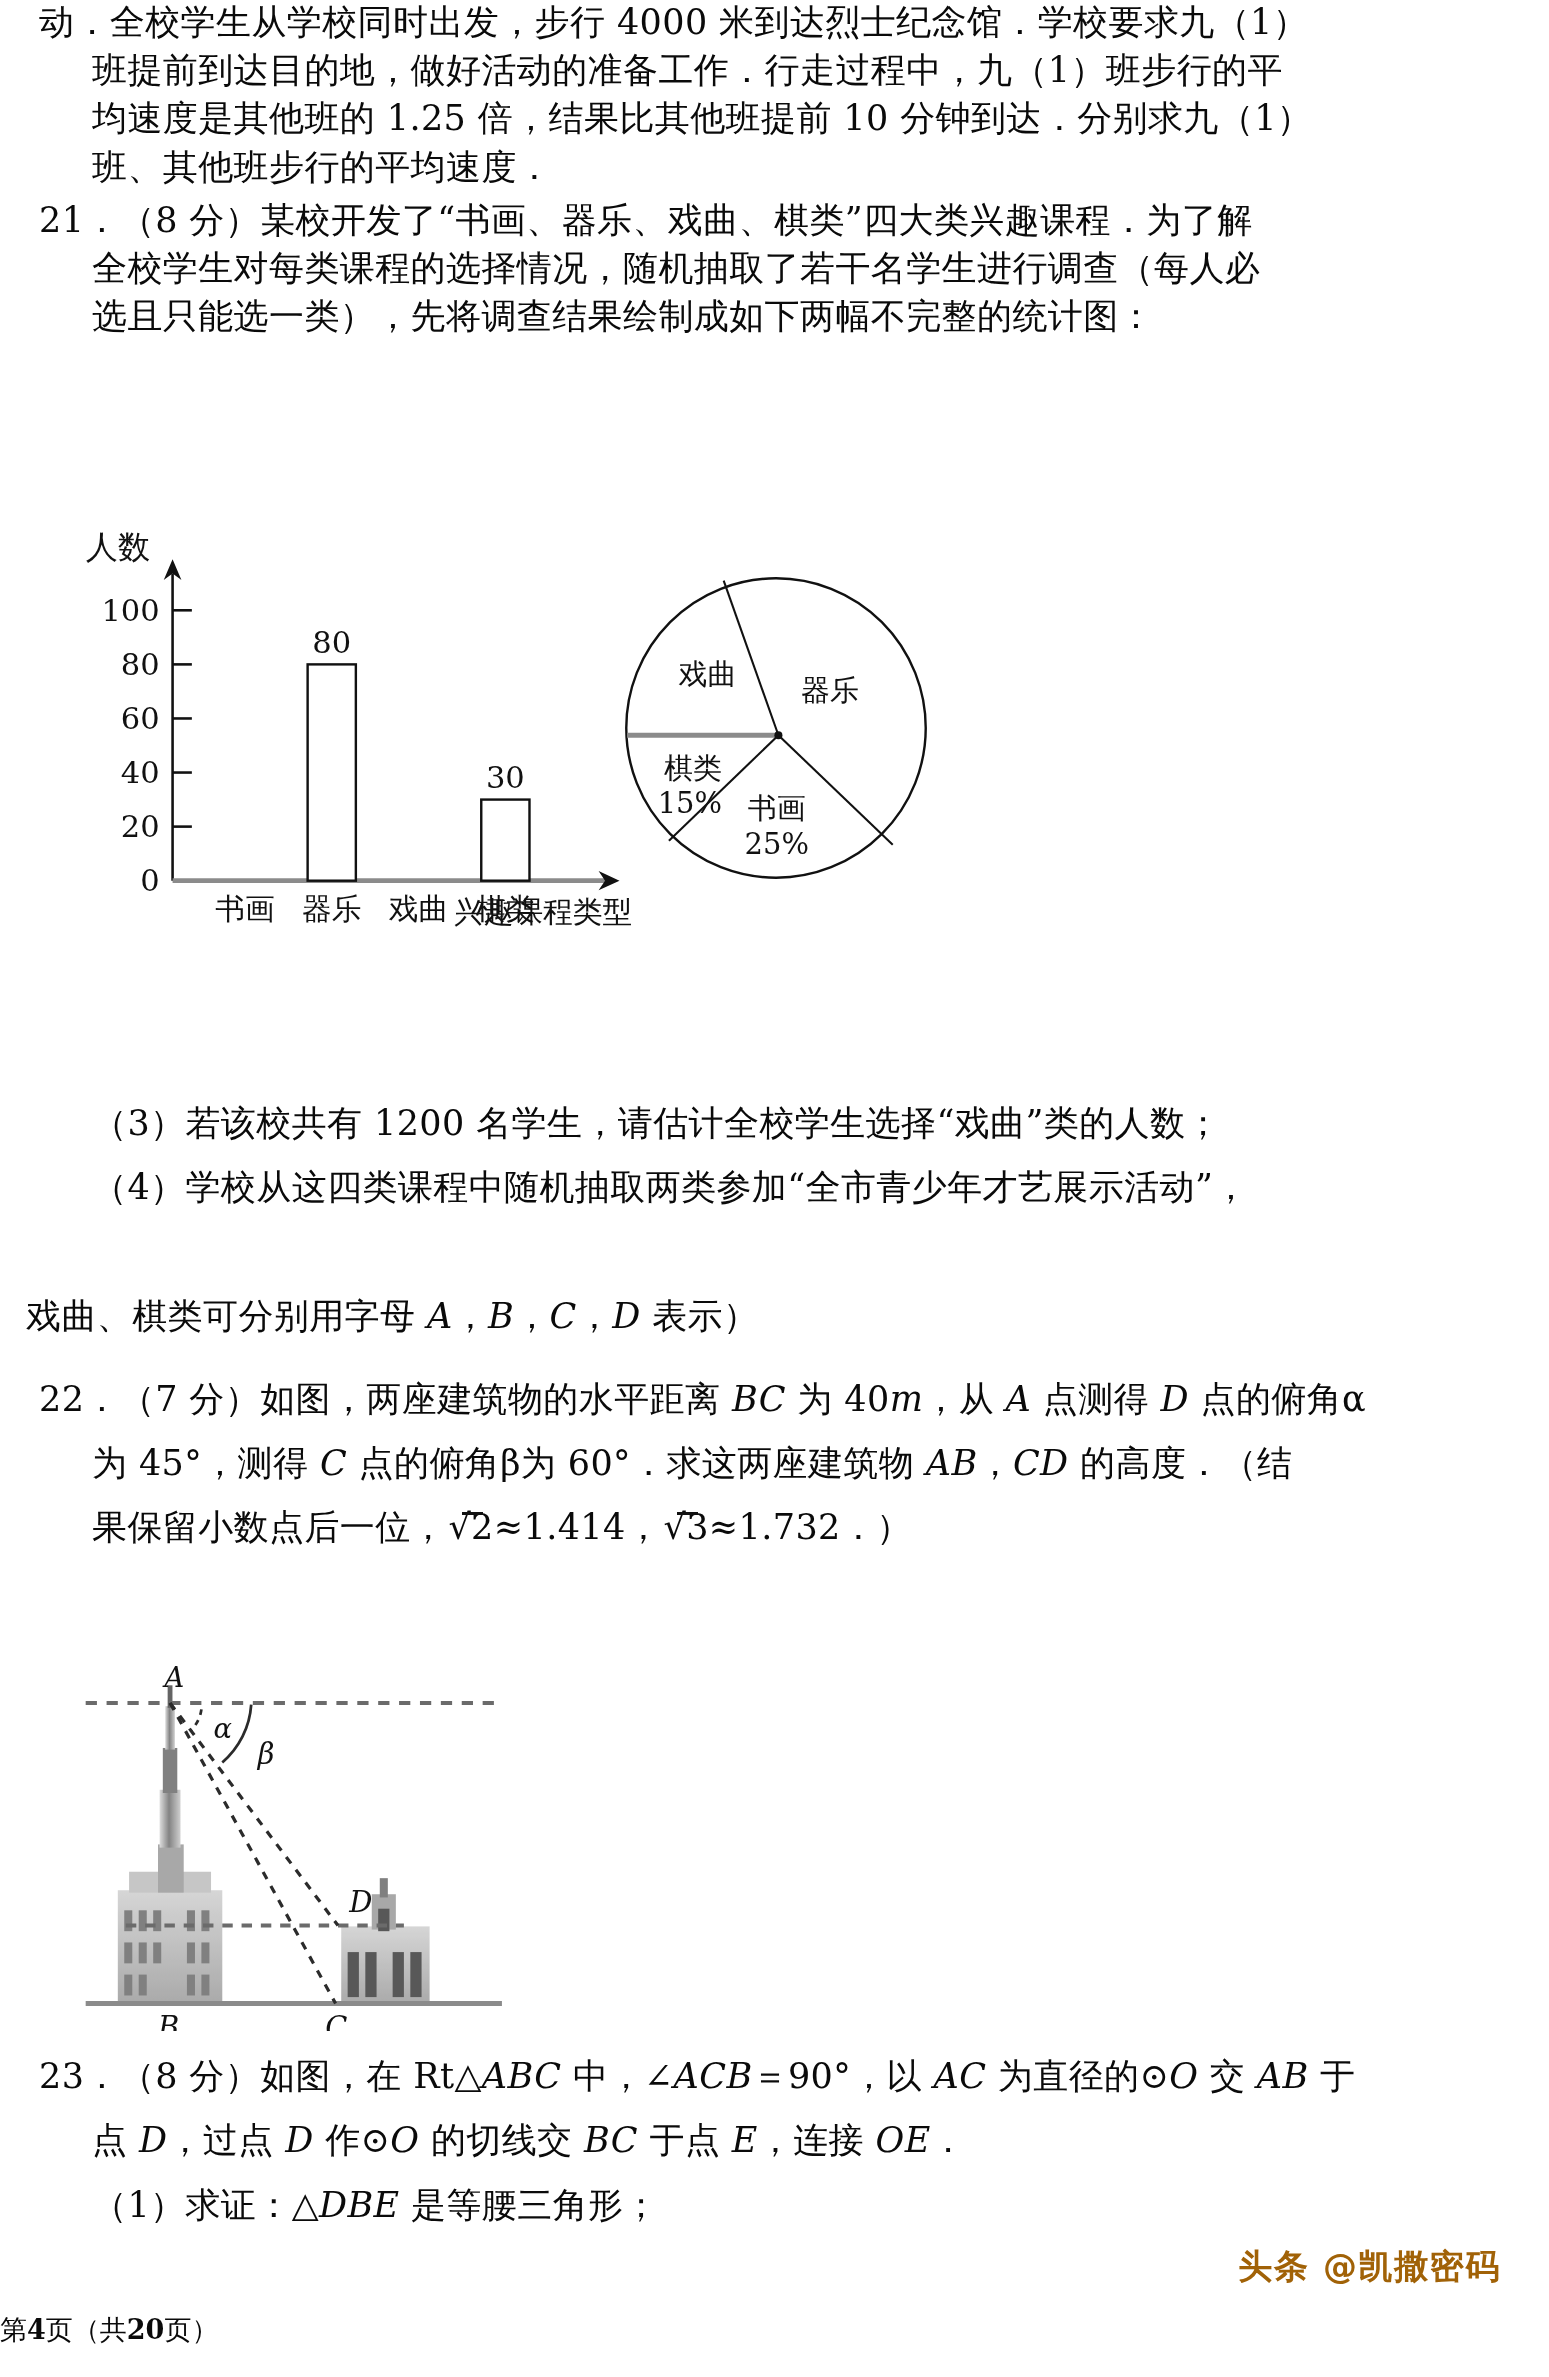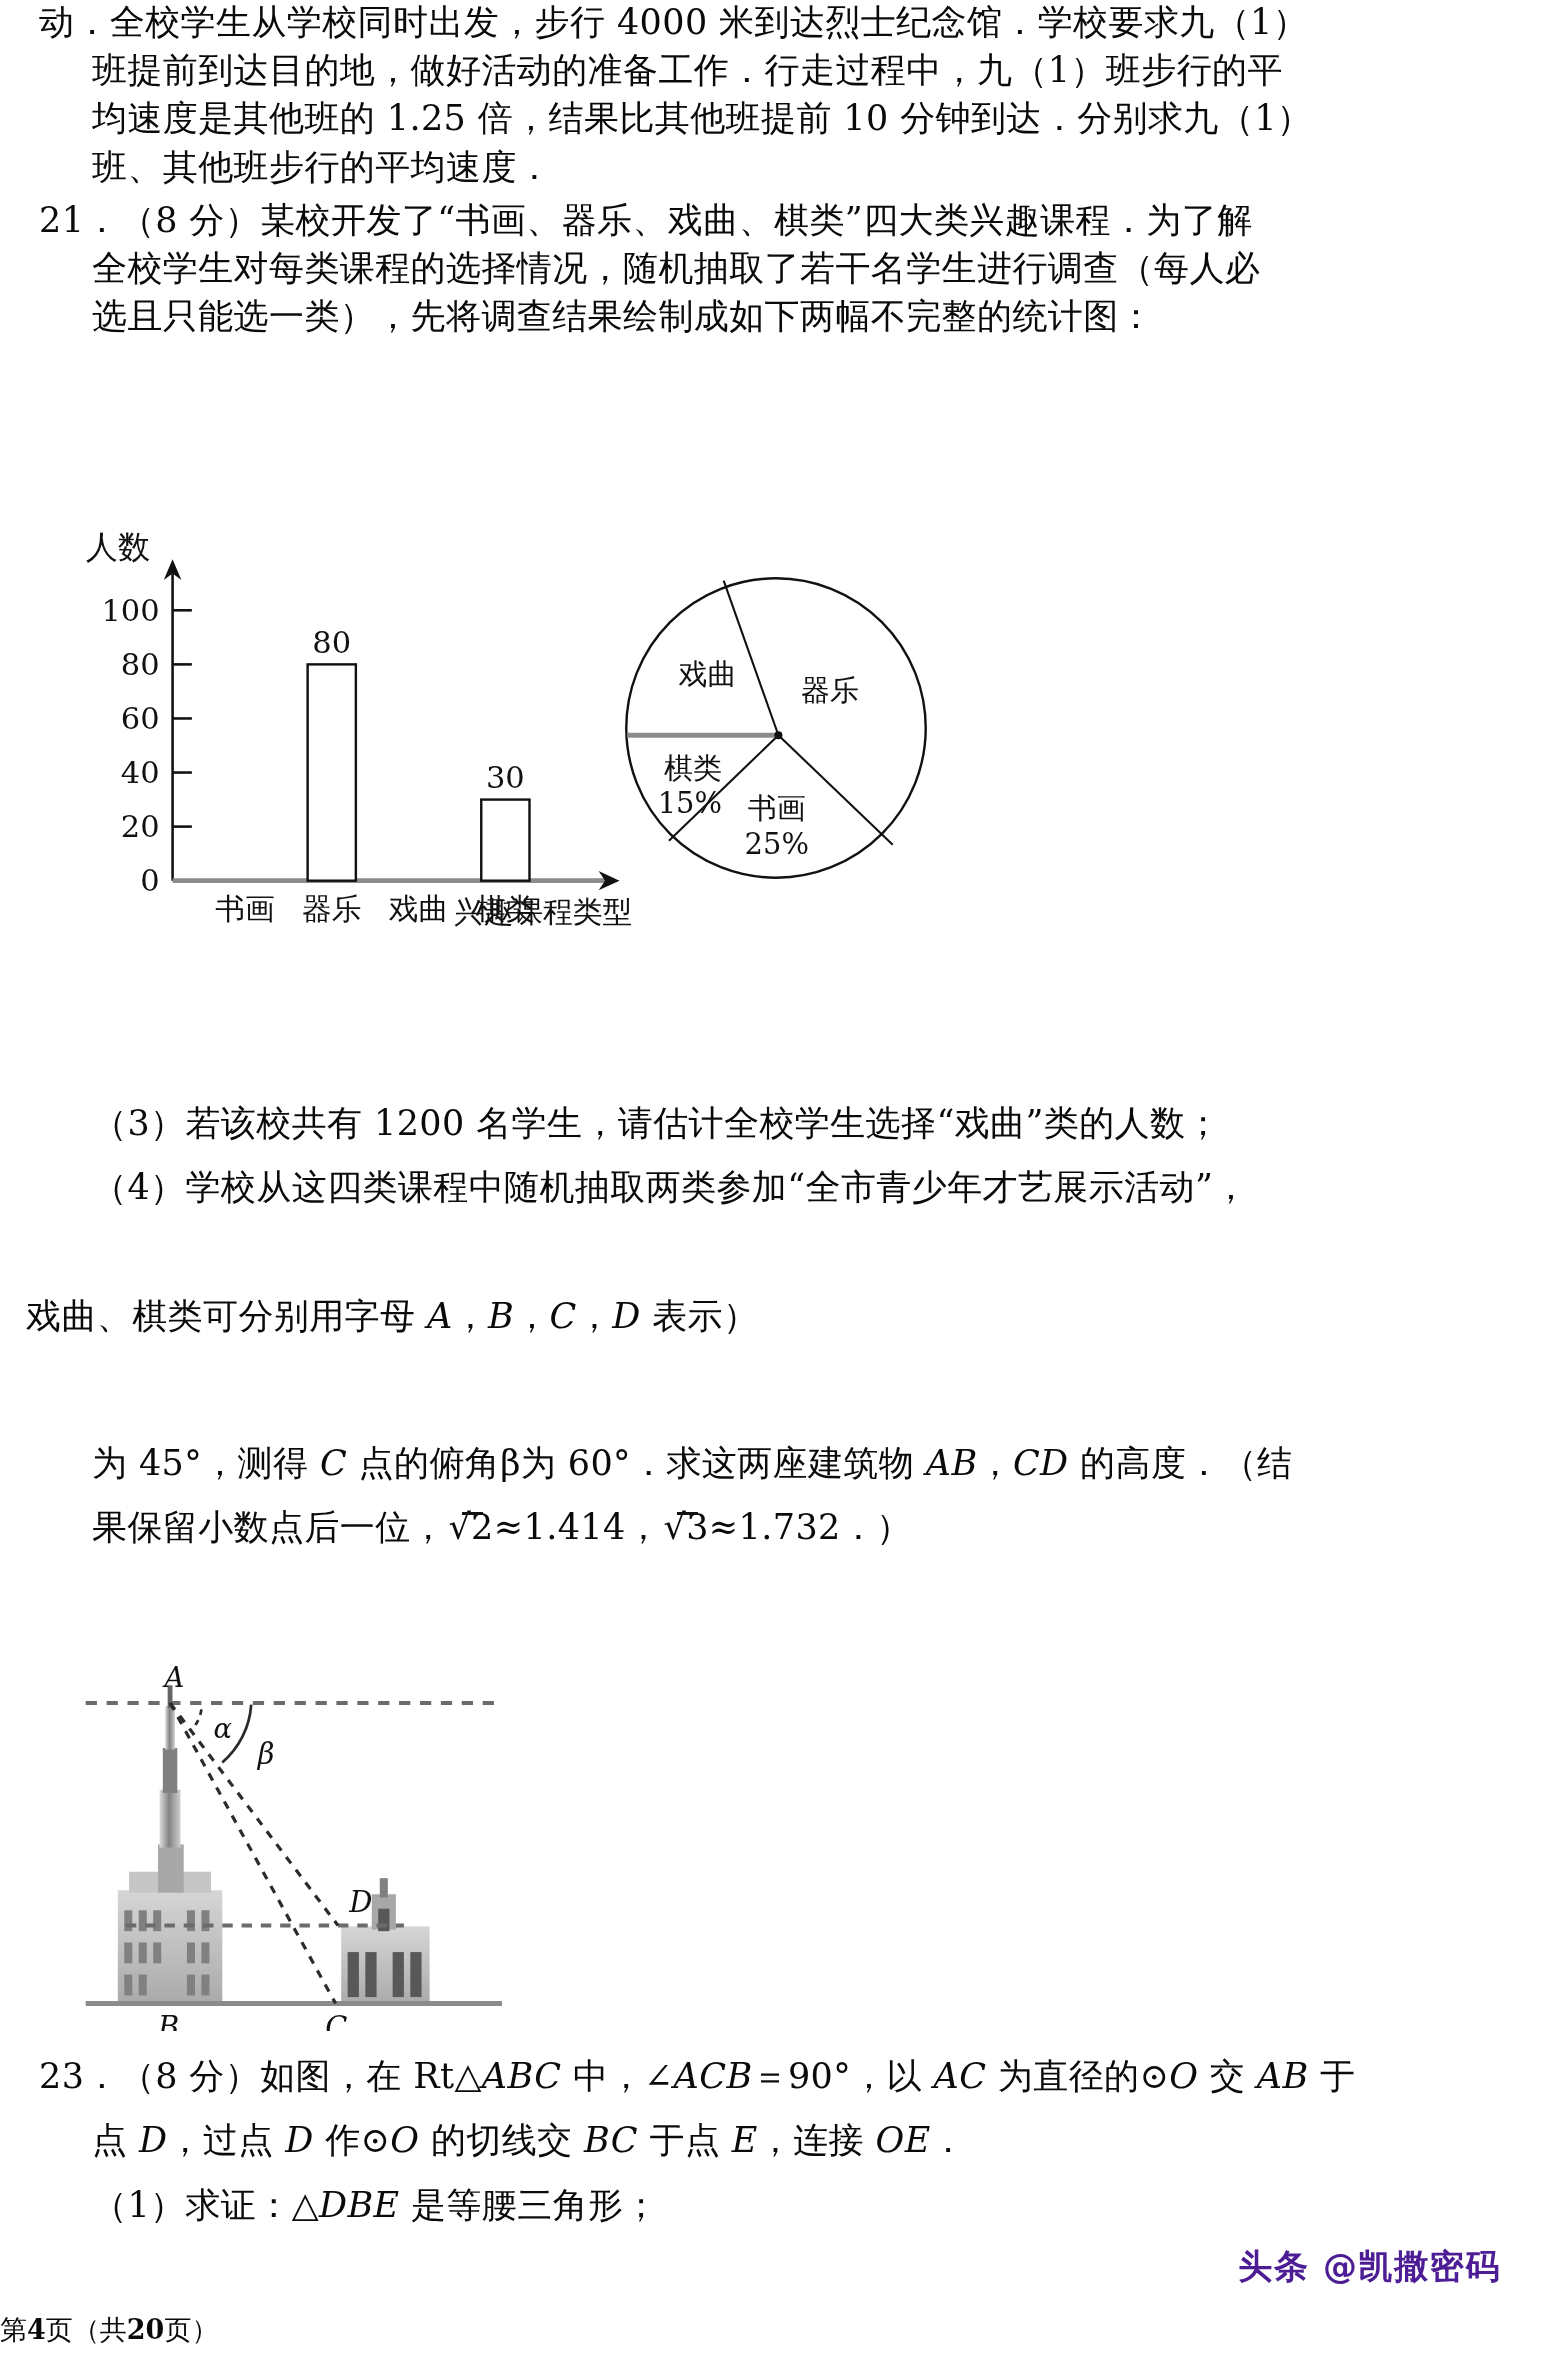--- a/index.html
+++ b/index.html
@@ -41,21 +41,21 @@
   
   .footer{
     position:absolute;left:0;right:0;bottom:29px;
     font-size:27px;font-family:"DejaVu Serif","Liberation Serif",serif;
   }
   .footer b{font-weight:bold;}
   .watermark{
     position:absolute;right:48px;bottom:87px;
     font-size:34px;font-weight:bold;
     font-family:"DejaVu Sans","Liberation Sans",sans-serif;
-    color:#4c1d95;letter-spacing:1.6px;
+    color:#a16207;letter-spacing:1.6px;
   }
 </style>
 </head>
 <body>
 
 <div class="page">
 
   <div class="txt" style="left:39px;top:4.8px;">动．全校学生从学校同时出发，步行 4000 米到达烈士纪念馆．学校要求九（1）</div>
   <div class="txt" style="left:92px;top:53px;">班提前到达目的地，做好活动的准备工作．行走过程中，九（1）班步行的平</div>
   <div class="txt" style="left:92px;top:101px;">均速度是其他班的 1.25 倍，结果比其他班提前 10 分钟到达．分别求九（1）</div>
@@ -140,20 +140,23 @@
       </g>
     </svg>
   </div>
 
   <div class="txt" style="left:92px;top:1106px;">（3）若该校共有 1200 名学生，请估计全校学生选择“戏曲”类的人数；</div>
   <div class="txt" style="left:92px;top:1170px;">（4）学校从这四类课程中随机抽取两类参加“全市青少年才艺展示活动”，</div>
   <div class="txt" style="left:26px;top:1299px;text-align:center;">
     <span>戏曲、棋类可分别用字母 </span><span class="ital">A</span><span>，</span><span class="ital">B</span><span>，</span><span class="ital">C</span><span>，</span><span class="ital">D</span><span> 表示）</span>
   </div>
 
+  <div class="txt" style="left:39px;top:1382px;">
+    <span class="num">22</span><span>．</span><span>（7 分）</span><span>如图，两座建筑物的水平距离 </span><span class="ital">BC</span><span> 为 40</span><span class="ital">m</span><span>，从 </span><span class="ital">A</span><span> 点测得 </span><span class="ital">D</span><span> 点的俯角α</span>
+  </div>
   <div class="txt" style="left:92px;top:1446px;">
     <span>为 45°，测得 </span><span class="ital">C</span><span> 点的俯角β为 60°．求这两座建筑物 </span><span class="ital">AB</span><span>，</span><span class="ital">CD</span><span> 的高度．（结</span>
   </div>
   <div class="txt" style="left:92px;top:1510px;">
     <span>果保留小数点后一位，</span><span class="sqrt"><span class="rgd"></span><span class="rad">√</span><span class="num">2</span></span><span>≈1.414，</span><span class="sqrt"><span class="rgd"></span><span class="rad">√</span><span class="num">3</span></span><span>≈1.732．）</span>
   </div>
 
   <div id="bldg">
     <svg width="450" height="378" viewBox="0 0 560 470" xmlns="http://www.w3.org/2000/svg">
       <defs>

